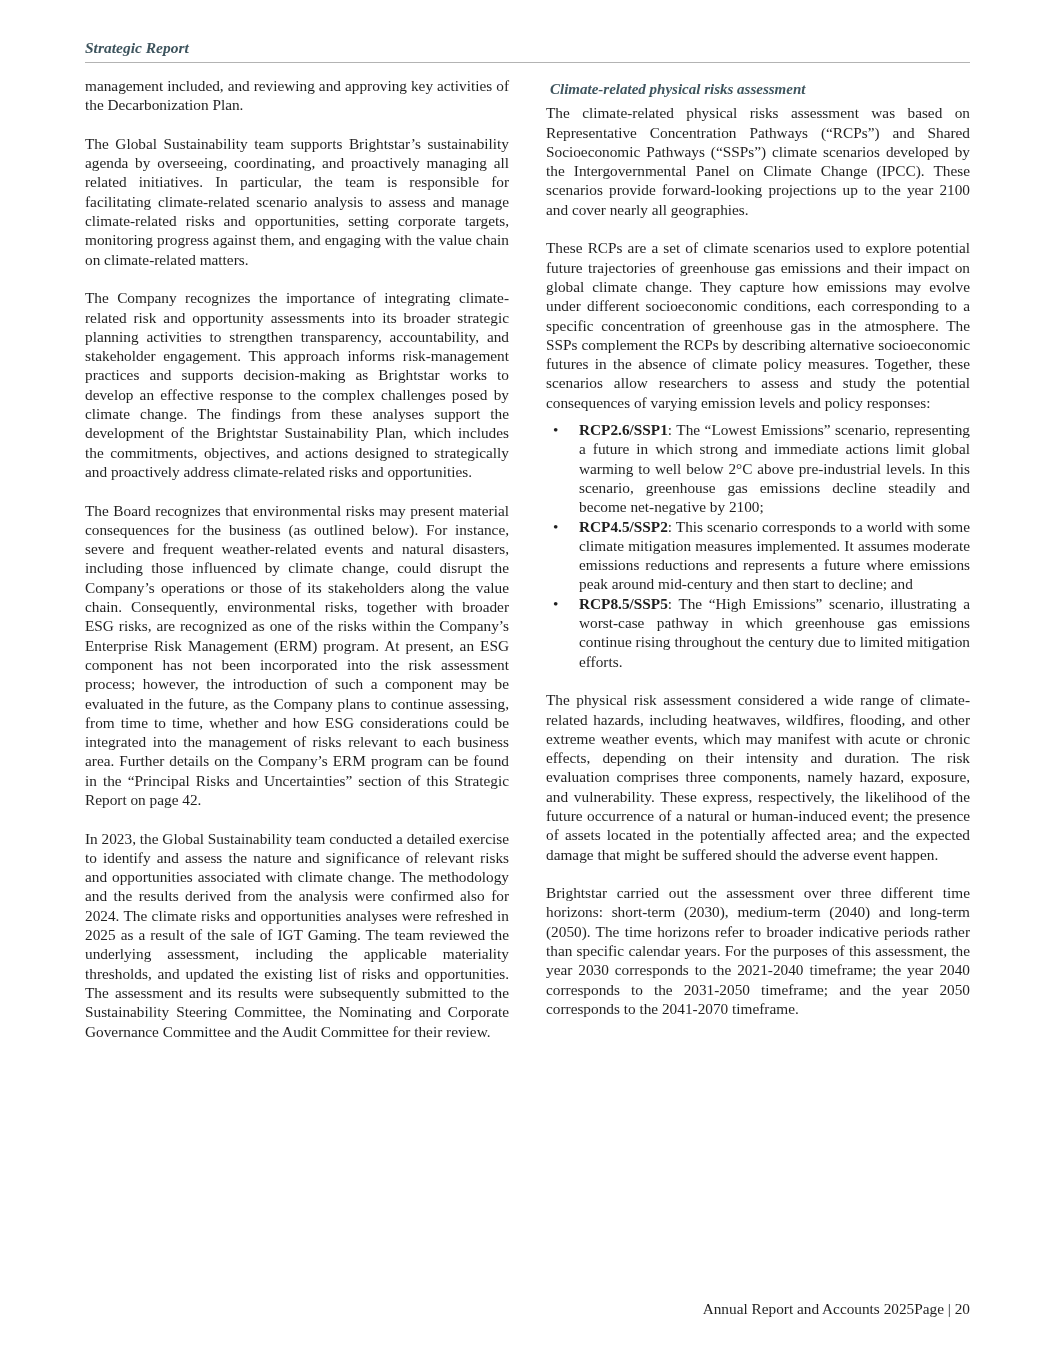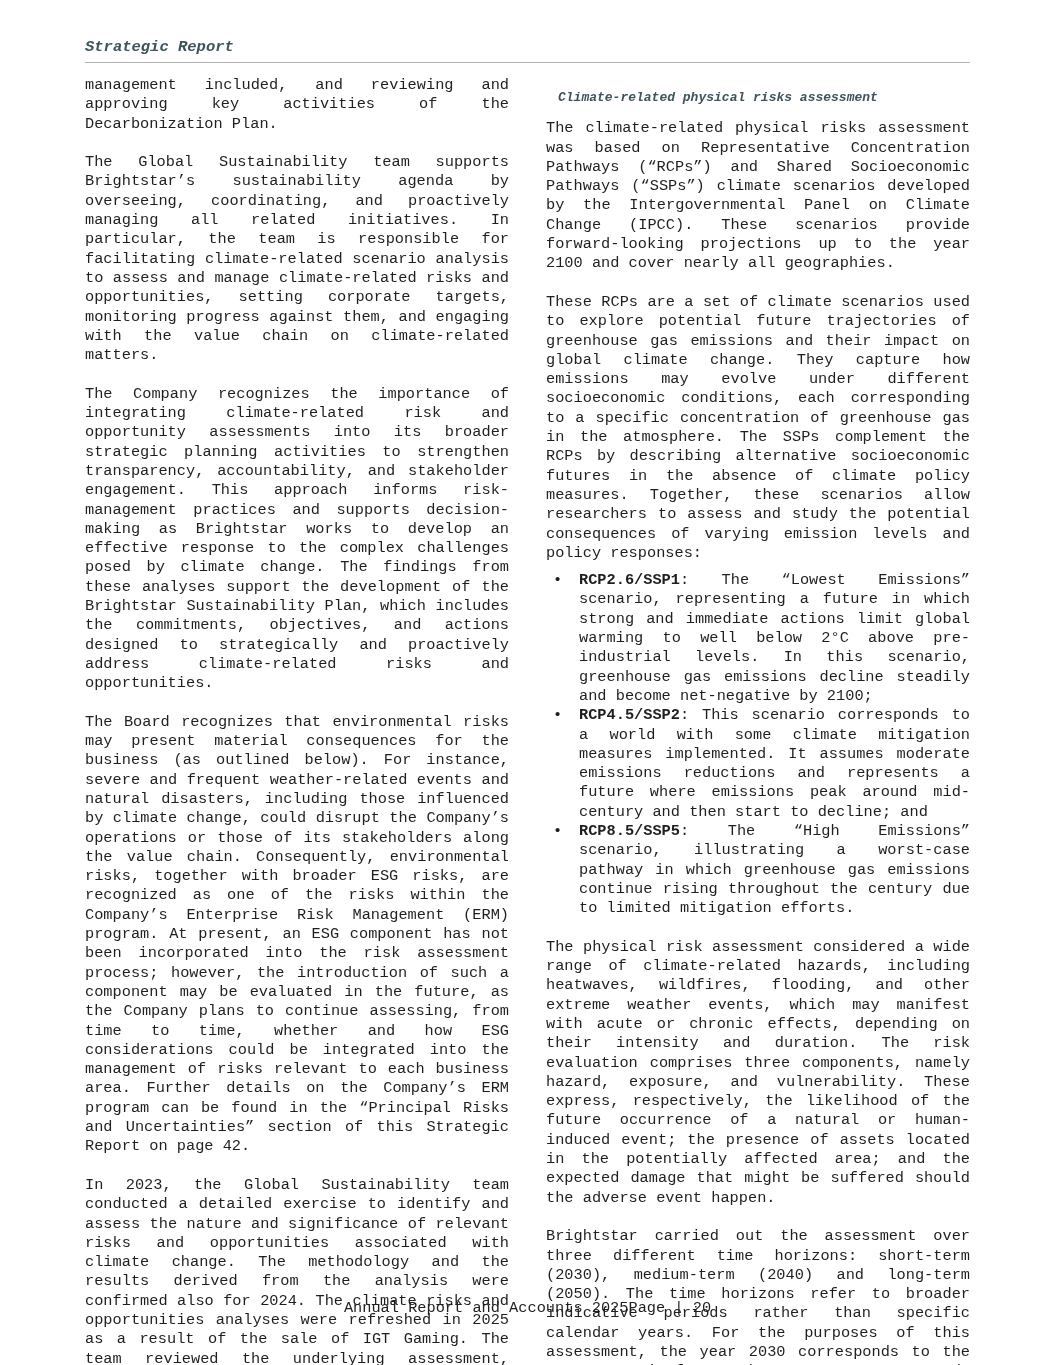--- a/index.html
+++ b/index.html
@@ -5,21 +5,21 @@
   html, body {
     margin: 0;
     padding: 0;
     background: #ffffff;
   }
   .page {
     position: relative;
     width: 1055px;
     height: 1365px;
     background: var(--page-bg, #ffffff);
-    font-family: Liberation Mono, monospace;
+    font-family: Liberation Serif, serif;
     color: var(--body-text, #1f1f1f);
     font-size: 15.3px;
     line-height: 19.3px;
     box-sizing: border-box;
     overflow: hidden;
   }
   .page-header {
     position: absolute;
     top: 38px;
     left: 85px;
@@ -61,22 +61,22 @@
     text-align-last: justify;
   }
   h3.navy-heading {
     margin: 0;
     font-size: 15.3px;
     font-weight: bold;
     color: var(--navy-heading, #1e1a5f);
     text-align: left;
   }
   h3.teal-heading {
-    margin: 12px;
-    font-size: 13px;
+    margin: 4px;
+    font-size: 15px;
     font-weight: bold;
     font-style: italic;
     color: var(--accent-heading, #3e545d);
     text-align: left;
   }
   ul.bullets {
     list-style: none;
     margin: 0 0 19.3px 0;
     padding: 0;
   }
@@ -95,21 +95,21 @@
   }
   ul.bullets .li-text b {
     font-weight: bold;
   }
   .page-footer {
     position: absolute;
     top: 1299px;
     left: 85px;
     right: 85px;
     display: flex;
-    justify-content: center;
+    justify-content: flex-end;
     font-size: 15.3px;
     color: var(--body-text, #1f1f1f);
   }
 </style>
 </head>
 <body>
 
 <div class="page">
 
   <div class="page-header">

